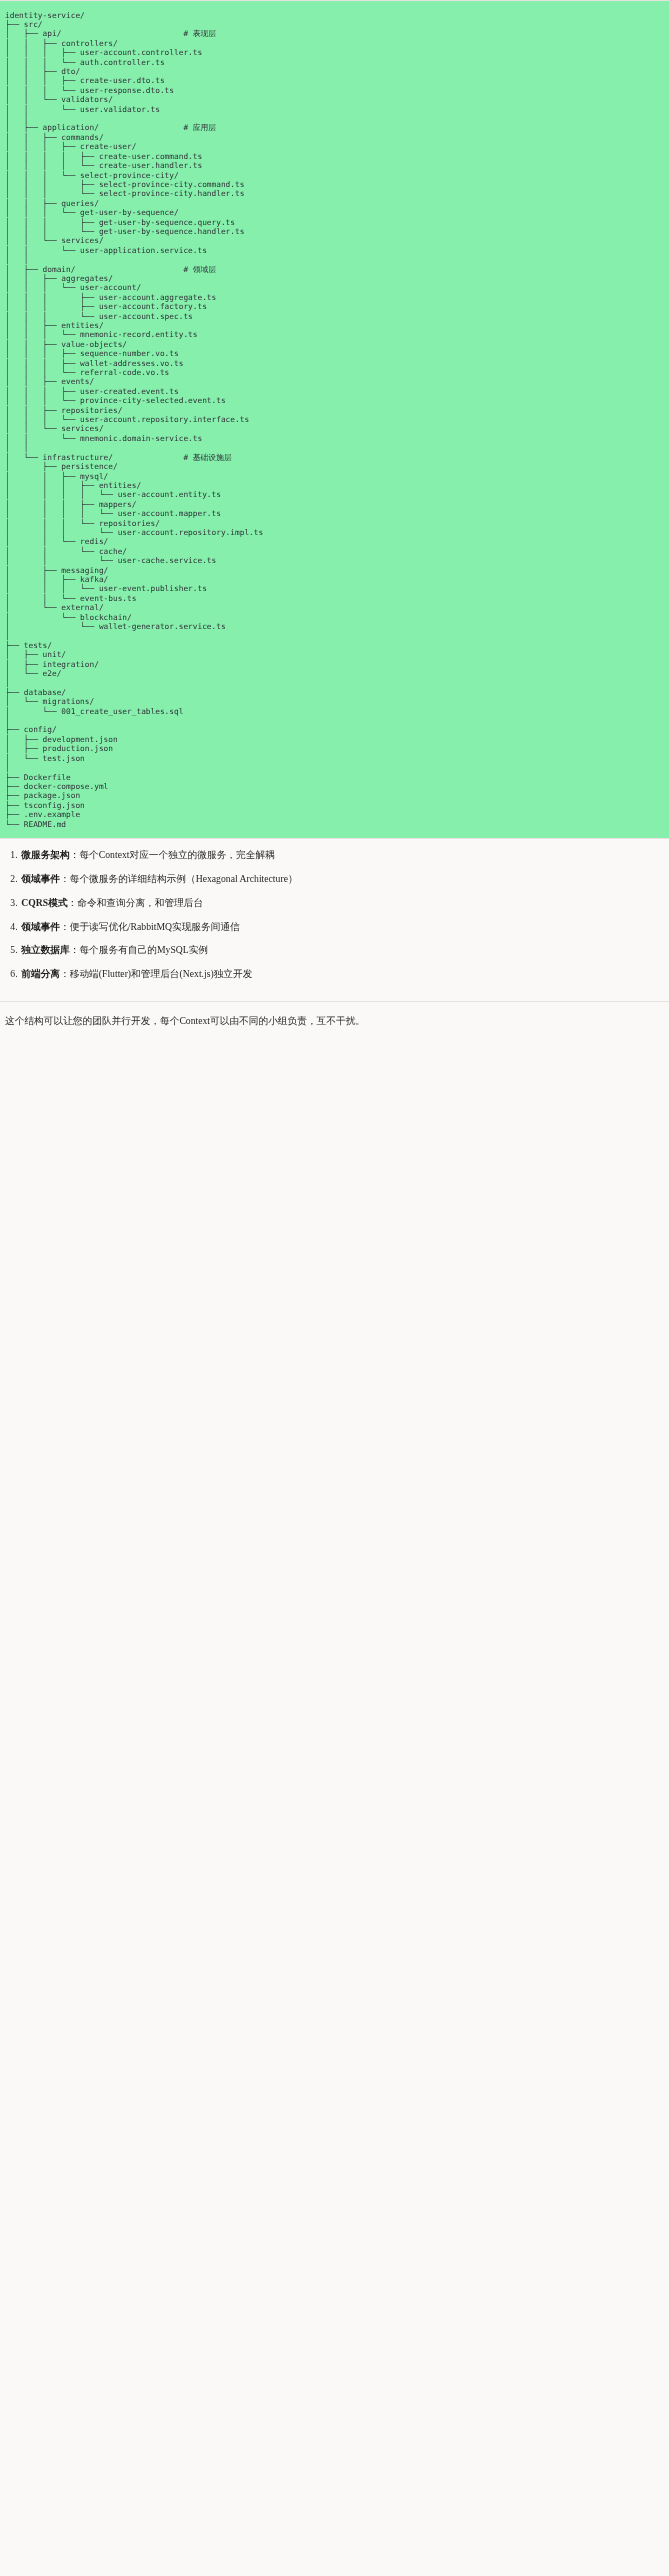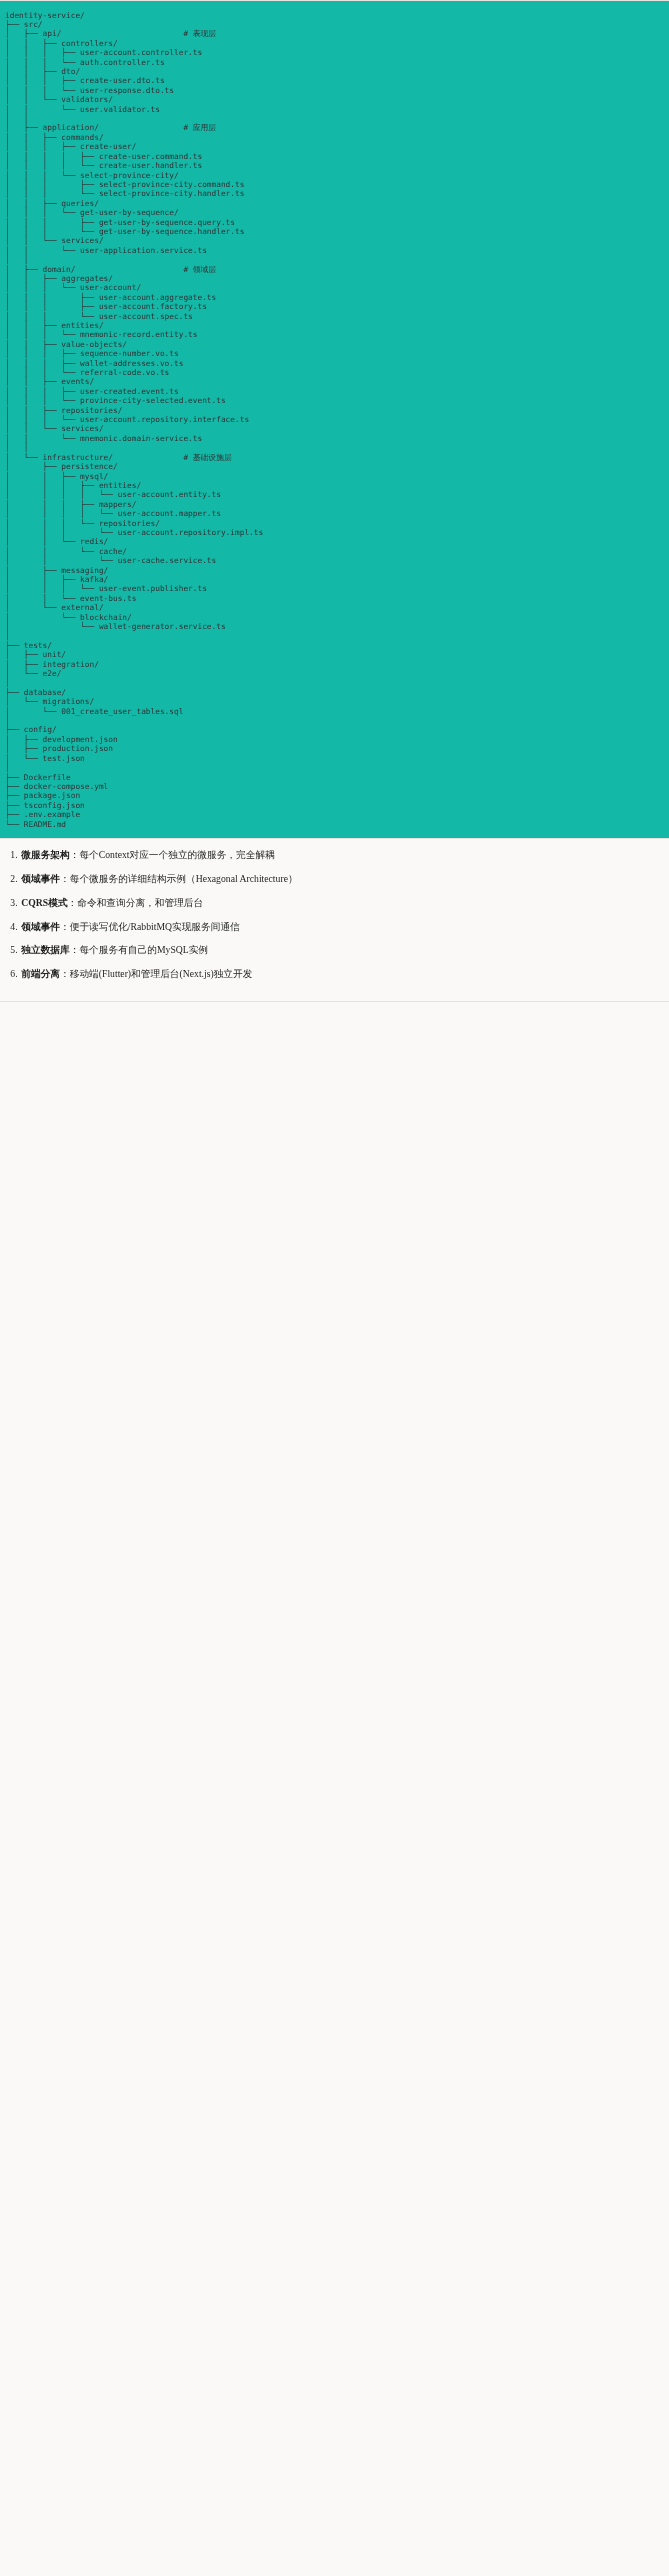--- a/index.html
+++ b/index.html
@@ -34,21 +34,21 @@
   .rule {
     height: 0.6px;
     background: #e6e3de;
     width: 100%;
     border: 0;
     margin: 0;
   }
 
   
   .code-block {
-    background: #14b8a6;
+    background: #86efac;
     padding: 10px 6.3px 8.8px 5px;
     margin: 0;
   }
   pre.tree {
     font-family: "DejaVu Sans Mono", "Liberation Mono", monospace;
     font-size: 7.8px;
     line-height: 9.4px;
     color: #2f3337;
     margin: 0;
     padding: 0;
@@ -216,15 +216,16 @@
         <span class="kp-term">独立数据库</span><span class="kp-sep">：</span><span class="kp-desc">每个服务有自己的MySQL实例</span>
       </li>
       <li>
         <span class="kp-term">前端分离</span><span class="kp-sep">：</span><span class="kp-desc">移动端(Flutter)和管理后台(Next.js)独立开发</span>
       </li>
     </ol>
   </div>
 
   <hr class="rule">
 
+  <p class="closing">这个结构可以让您的团队并行开发，每个Context可以由不同的小组负责，互不干扰。</p>
 
 </div>
 
 
 </body></html>

